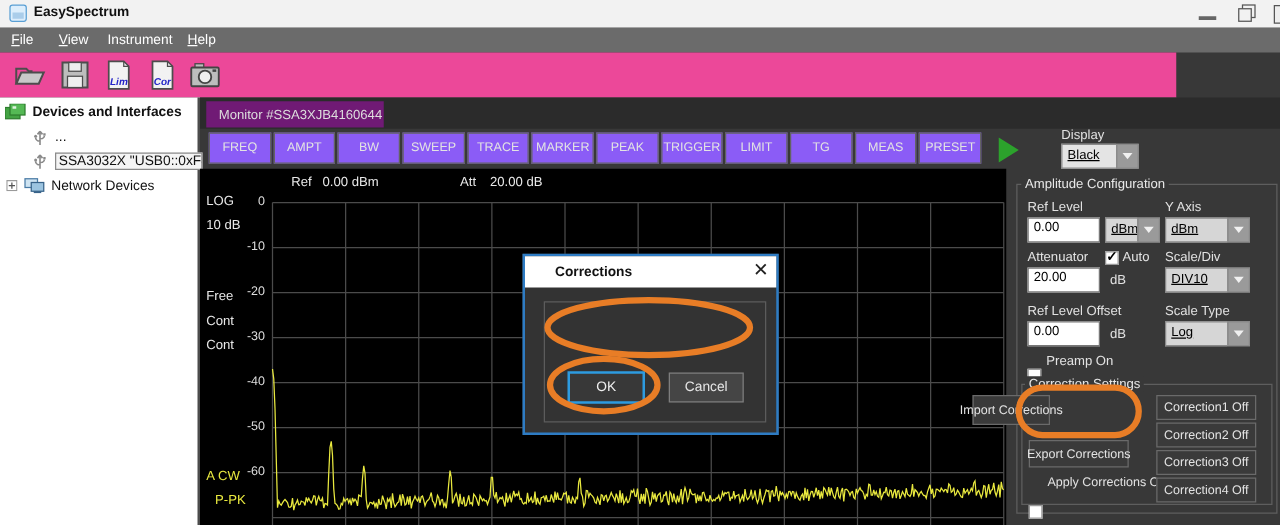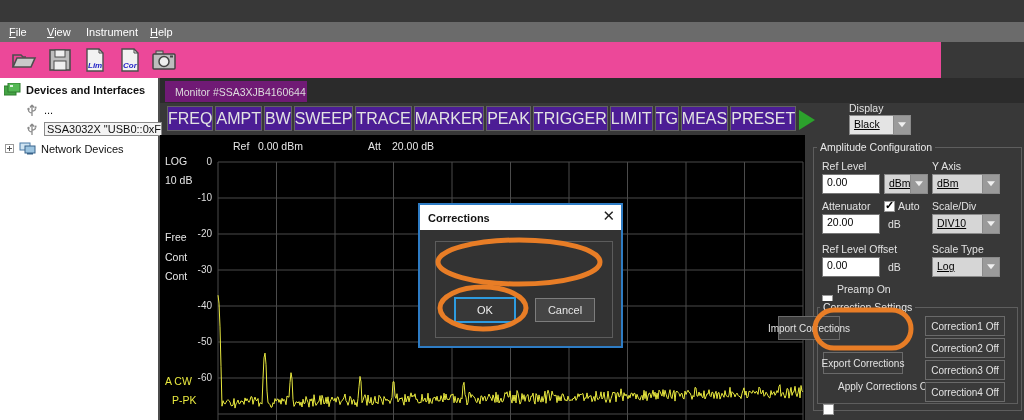--- a/index.html
+++ b/index.html
@@ -15,21 +15,21 @@
   .tico{top:5px;width:26px;height:26px;}
   
   .sidebar{left:0;top:78px;width:158px;height:342px;background:#fff;border-right:2px solid #4c4c4c;}
   .tree-lbl{font-size:11px;color:#111;white-space:nowrap;}
   .tree-sel{border:1px solid #8a8a8a;background:#f4f4f4;padding:0 2px;max-width:112px;overflow:hidden;}
   
   .tabbar{left:160px;top:78px;width:864px;height:25px;background:#2b2b2b;}
   .tab{left:165px;top:81px;width:142px;height:21px;background:#701a75;color:#ddd;font-size:10.5px;
        display:flex;align-items:center;padding-left:10px;box-sizing:border-box;}
   .btnrow{left:167px;top:106px;width:618px;height:25px;display:flex;gap:2px;}
-  .cbtn{flex:1;background:#4c1d95;border:1px solid #636363;color:#e3e3e3;font-size:16px;
+  .cbtn{flex:1;background:#8b5cf6;border:1px solid #636363;color:#e3e3e3;font-size:10px;
         display:flex;align-items:center;justify-content:center;box-sizing:border-box;}
   .play{left:799px;top:110px;width:0;height:0;border-left:16px solid #2ca22c;
         border-top:10px solid transparent;border-bottom:10px solid transparent;}
   
   .plot-bg{left:160px;top:135px;width:645px;height:285px;background:#000;}
   .plbl{font-size:10.5px;color:#e8e8e8;white-space:nowrap;}
   .ylbl{font-size:10px;color:#dedede;width:26px;text-align:right;}
   .yellow{color:#e9e93f;}
   
   .lbl{font-size:10.5px;color:#e2e2e2;white-space:nowrap;}
@@ -44,35 +44,48 @@
         display:flex;align-items:center;justify-content:center;box-sizing:border-box;white-space:nowrap;}
   .cb{width:11px;height:11px;background:#fff;border:1px solid #999;box-sizing:border-box;position:relative;}
   .cb[data-checked="true"]::after{content:"✓";position:absolute;left:0px;top:-3px;font-size:11px;
         color:#000;font-weight:bold;}
   .gbox{border:1px solid #5e5e5e;box-sizing:border-box;}
   .glegend{background:#383838;padding:0 3px;font-size:10.5px;color:#e8e8e8;white-space:nowrap;}
   
   .dialog{left:418px;top:203px;width:205px;height:145px;background:#333;border:2px solid #2e7cc4;
           box-sizing:border-box;z-index:20;}
   .dlg-title{left:0;top:0;width:100%;height:25px;background:#fff;display:flex;align-items:center;}
-  .dlg-title-text{font-size:11px;font-weight:bold;color:#111;margin-left:8px;}
+  .dlg-title-text{font-size:11px;font-weight:bold;color:#111;margin-left:24px;}
   .dlg-close{position:absolute;right:6px;top:2px;font-size:15px;color:#222;cursor:default;}
   .dlg-gbox{left:15px;top:36px;width:176px;height:95px;border:1px solid #5c5c5c;}
   .okbtn{left:34px;top:92px;width:62px;height:26px;background:#383838;border:2px solid #2d9be0;
          color:#eee;font-size:11px;display:flex;align-items:center;justify-content:center;box-sizing:border-box;}
   .cancelbtn{left:115px;top:93px;width:60px;height:24px;background:#454545;border:1px solid #7d7d7d;
          color:#e5e5e5;font-size:11px;display:flex;align-items:center;justify-content:center;box-sizing:border-box;}
   .annot{left:0;top:0;width:1024px;height:420px;z-index:30;pointer-events:none;}
   u{text-decoration:underline;}
 </style>
 </head>
 <body>
 
 <div class="app">
 
+  <div class="abs titlebar">
+    <svg class="abs" style="left:7px;top:3px" width="15" height="15">
+      <rect x="1" y="1" width="13" height="13" rx="2" fill="#ddeefc" stroke="#5a9fd4"></rect>
+      <rect x="3" y="7" width="9" height="5" fill="#aacdea"></rect>
+    </svg>
+    <span class="abs title-text">EasySpectrum</span>
+    <div class="abs" style="left:959px;top:13px;width:14px;height:3px;background:#666"></div>
+    <svg class="abs" style="left:990px;top:3px" width="16" height="16">
+      <rect x="4" y="1" width="10" height="10" fill="#f2f2f2" stroke="#555"></rect>
+      <rect x="1" y="4" width="10" height="10" fill="#f2f2f2" stroke="#555"></rect>
+    </svg>
+    <div class="abs" style="left:1019px;top:4px;width:10px;height:13px;border:1px solid #555;background:#eee"></div>
+  </div>
 
   <div class="abs menubar">
     <span class="abs menu-item" style="left:5px"><u>F</u>ile</span>
     <span class="abs menu-item" style="left:43px"><u>V</u>iew</span>
     <span class="abs menu-item" style="left:82px">Instrument</span>
     <span class="abs menu-item" style="left:146px"><u>H</u>elp</span>
   </div>
 
   <div class="abs toolbar">
     <svg class="abs tico" style="left:11px" viewBox="0 0 26 26">

